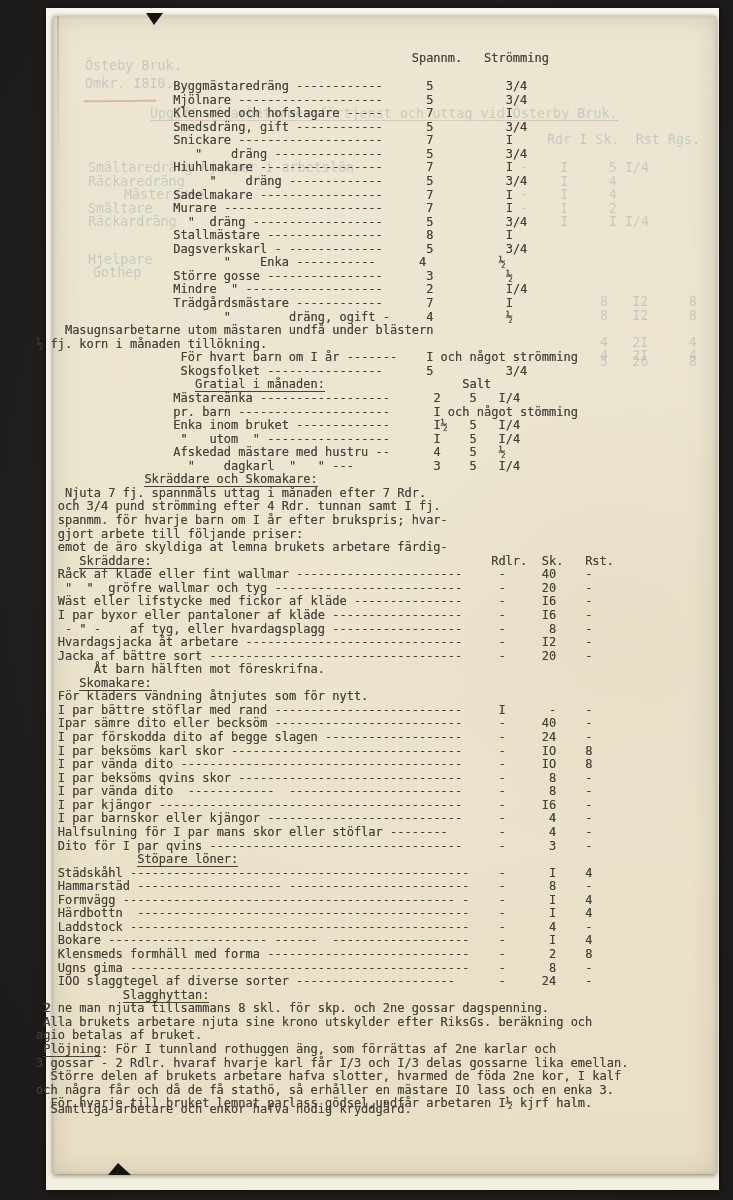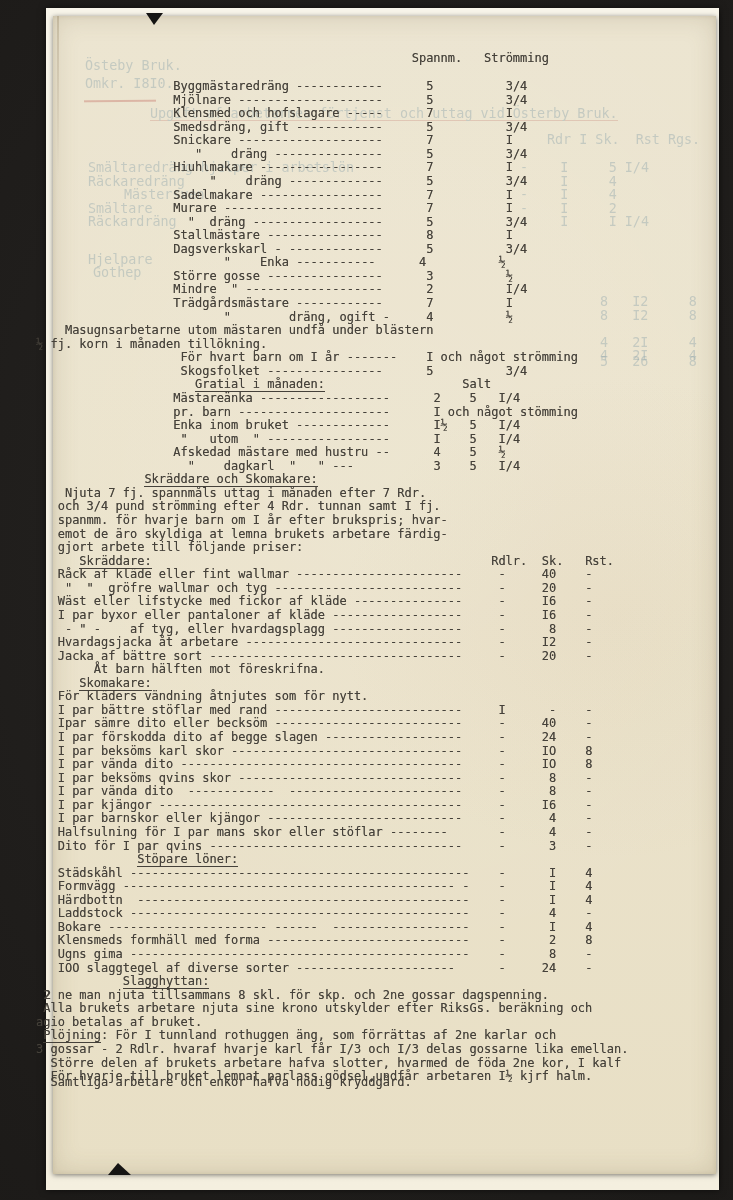--- a/index.html
+++ b/index.html
@@ -100,22 +100,22 @@
       <div class="tline">                   <span>Mästareänka</span> <span>------------------</span>      <span>2</span>    <span>5</span>   <span>I/4</span></div>
       <div class="tline">                   <span>pr. barn</span> <span>---------------------</span>      <span>I och något stömming</span></div>
       <div class="tline">                   <span>Enka inom bruket</span> <span>-------------</span>      <span>I½</span>   <span>5</span>   <span>I/4</span></div>
       <div class="tline">                    <span>"</span>   <span>utom</span>  <span>"</span> <span>-----------------</span>      <span>I</span>    <span>5</span>   <span>I/4</span></div>
       <div class="tline">                   <span>Afskedad mästare med hustru --</span>      <span>4</span>    <span>5</span>   <span>½</span></div>
       <div class="tline">                     <span>"</span>    <span>dagkarl</span>  <span>"</span>   <span>"</span> <span>---</span>           <span>3</span>    <span>5</span>   <span>I/4</span></div>
       <div class="tline">               <span class="u">Skräddare och Skomakare:</span></div>
       <div class="tline">    <span>Njuta 7 fj. spannmåls uttag i månaden efter 7 Rdr.</span></div>
       <div class="tline">   <span>och 3/4 pund strömming efter 4 Rdr. tunnan samt I fj.</span></div>
       <div class="tline">   <span>spanmm. för hvarje barn om I år efter brukspris; hvar-</span></div>
+      <div class="tline">   <span>gjort arbete till följande priser:</span></div>
       <div class="tline">   <span>emot de äro skyldiga at lemna brukets arbetare färdig-</span></div>
-      <div class="tline">   <span>gjort arbete till följande priser:</span></div>
       <div class="tline">      <span class="u">Skräddare:</span>                                               <span>Rdlr.</span>  <span>Sk.</span>   <span>Rst.</span></div>
       <div class="tline">   <span>Råck af kläde eller fint wallmar</span> <span>-----------------------</span>     <span>-</span>     <span>40</span>    <span>-</span></div>
       <div class="tline">    <span>"</span>  <span>"</span>  <span>gröfre wallmar och tyg</span> <span>--------------------------</span>     <span>-</span>     <span>20</span>    <span>-</span></div>
       <div class="tline">   <span>Wäst eller lifstycke med fickor af kläde</span> <span>---------------</span>     <span>-</span>     <span>I6</span>    <span>-</span></div>
       <div class="tline">   <span>I par byxor eller pantaloner af kläde</span> <span>------------------</span>     <span>-</span>     <span>I6</span>    <span>-</span></div>
       <div class="tline">    <span>- " -</span>    <span>af tyg, eller hvardagsplagg</span> <span>------------------</span>     <span>-</span>      <span>8</span>    <span>-</span></div>
       <div class="tline">   <span>Hvardagsjacka åt arbetare</span> <span>------------------------------</span>     <span>-</span>     <span>I2</span>    <span>-</span></div>
       <div class="tline">   <span>Jacka af bättre sort</span> <span>-----------------------------------</span>     <span>-</span>     <span>20</span>    <span>-</span></div>
       <div class="tline">        <span>Åt barn hälften mot föreskrifna.</span></div>
       <div class="tline">      <span class="u">Skomakare:</span></div>
@@ -126,30 +126,32 @@
       <div class="tline">   <span>I par beksöms karl skor</span> <span>--------------------------------</span>     <span>-</span>     <span>IO</span>    <span>8</span></div>
       <div class="tline">   <span>I par vända dito</span> <span>---------------------------------------</span>     <span>-</span>     <span>IO</span>    <span>8</span></div>
       <div class="tline">   <span>I par beksöms qvins skor</span> <span>-------------------------------</span>     <span>-</span>      <span>8</span>    <span>-</span></div>
       <div class="tline">   <span>I par vända dito</span>  <span>------------</span>  <span>------------------------</span>     <span>-</span>      <span>8</span>    <span>-</span></div>
       <div class="tline">   <span>I par kjängor</span> <span>------------------------------------------</span>     <span>-</span>     <span>I6</span>    <span>-</span></div>
       <div class="tline">   <span>I par barnskor eller kjängor</span> <span>---------------------------</span>     <span>-</span>      <span>4</span>    <span>-</span></div>
       <div class="tline">   <span>Halfsulning för I par mans skor eller stöflar</span> <span>--------</span>       <span>-</span>      <span>4</span>    <span>-</span></div>
       <div class="tline">   <span>Dito för I par qvins</span> <span>-----------------------------------</span>     <span>-</span>      <span>3</span>    <span>-</span></div>
       <div class="tline">              <span class="u">Stöpare löner:</span></div>
       <div class="tline">   <span>Städskåhl</span> <span>-----------------------------------------------</span>    <span>-</span>      <span>I</span>    <span>4</span></div>
+      <div class="tline">   <span>Hammarstäd</span> <span>--------------------</span> <span>-------------------------</span>    <span>-</span>      <span>8</span>    <span>-</span></div>
       <div class="tline">   <span>Formvägg</span> <span>----------------------------------------------</span> <span>-</span>    <span>-</span>      <span>I</span>    <span>4</span></div>
       <div class="tline">   <span>Härdbottn</span>  <span>----------------------------------------------</span>    <span>-</span>      <span>I</span>    <span>4</span></div>
       <div class="tline">   <span>Laddstock</span> <span>-----------------------------------------------</span>    <span>-</span>      <span>4</span>    <span>-</span></div>
       <div class="tline">   <span>Bokare</span> <span>----------------------</span> <span>------</span>  <span>-------------------</span>    <span>-</span>      <span>I</span>    <span>4</span></div>
       <div class="tline">   <span>Klensmeds formhäll med forma</span> <span>----------------------------</span>    <span>-</span>      <span>2</span>    <span>8</span></div>
       <div class="tline">   <span>Ugns gima</span> <span>-----------------------------------------------</span>    <span>-</span>      <span>8</span>    <span>-</span></div>
       <div class="tline">   <span>IOO slaggtegel af diverse sorter</span> <span>----------------------</span>      <span>-</span>     <span>24</span>    <span>-</span></div>
       <div class="tline">            <span class="u">Slagghyttan:</span></div>
       <div class="tline"> <span class="b">2</span><span> ne man njuta tillsammans 8 skl. för skp. och 2ne gossar dagspenning.</span></div>
       <div class="tline"> <span>Alla brukets arbetare njuta sine krono utskylder efter RiksGs. beräkning och</span></div>
       <div class="tline"><span>agio betalas af bruket.</span></div>
       <div class="tline"> <span class="u">Plöjning</span><span>: För I tunnland rothuggen äng, som förrättas af 2ne karlar och</span></div>
       <div class="tline"><span>3 gossar - 2 Rdlr. hvaraf hvarje karl får I/3 och I/3 delas gossarne lika emellan.</span></div>
       <div class="tline">  <span>Större delen af brukets arbetare hafva slotter, hvarmed de föda 2ne kor, I kalf</span></div>
+      <div class="tline"><span>och några får och då de få stathö, så erhåller en mästare IO lass och en enka 3.</span></div>
       <div class="tline">  <span>För hvarje till bruket lemnat parlass gödsel,undfår arbetaren I½ kjrf halm.</span></div>
       <div class="tline pull">  <span>Samtliga arbetare och enkor hafva nödig kryddgård.</span></div>
     </div>
 </div>
 
 </body></html>

